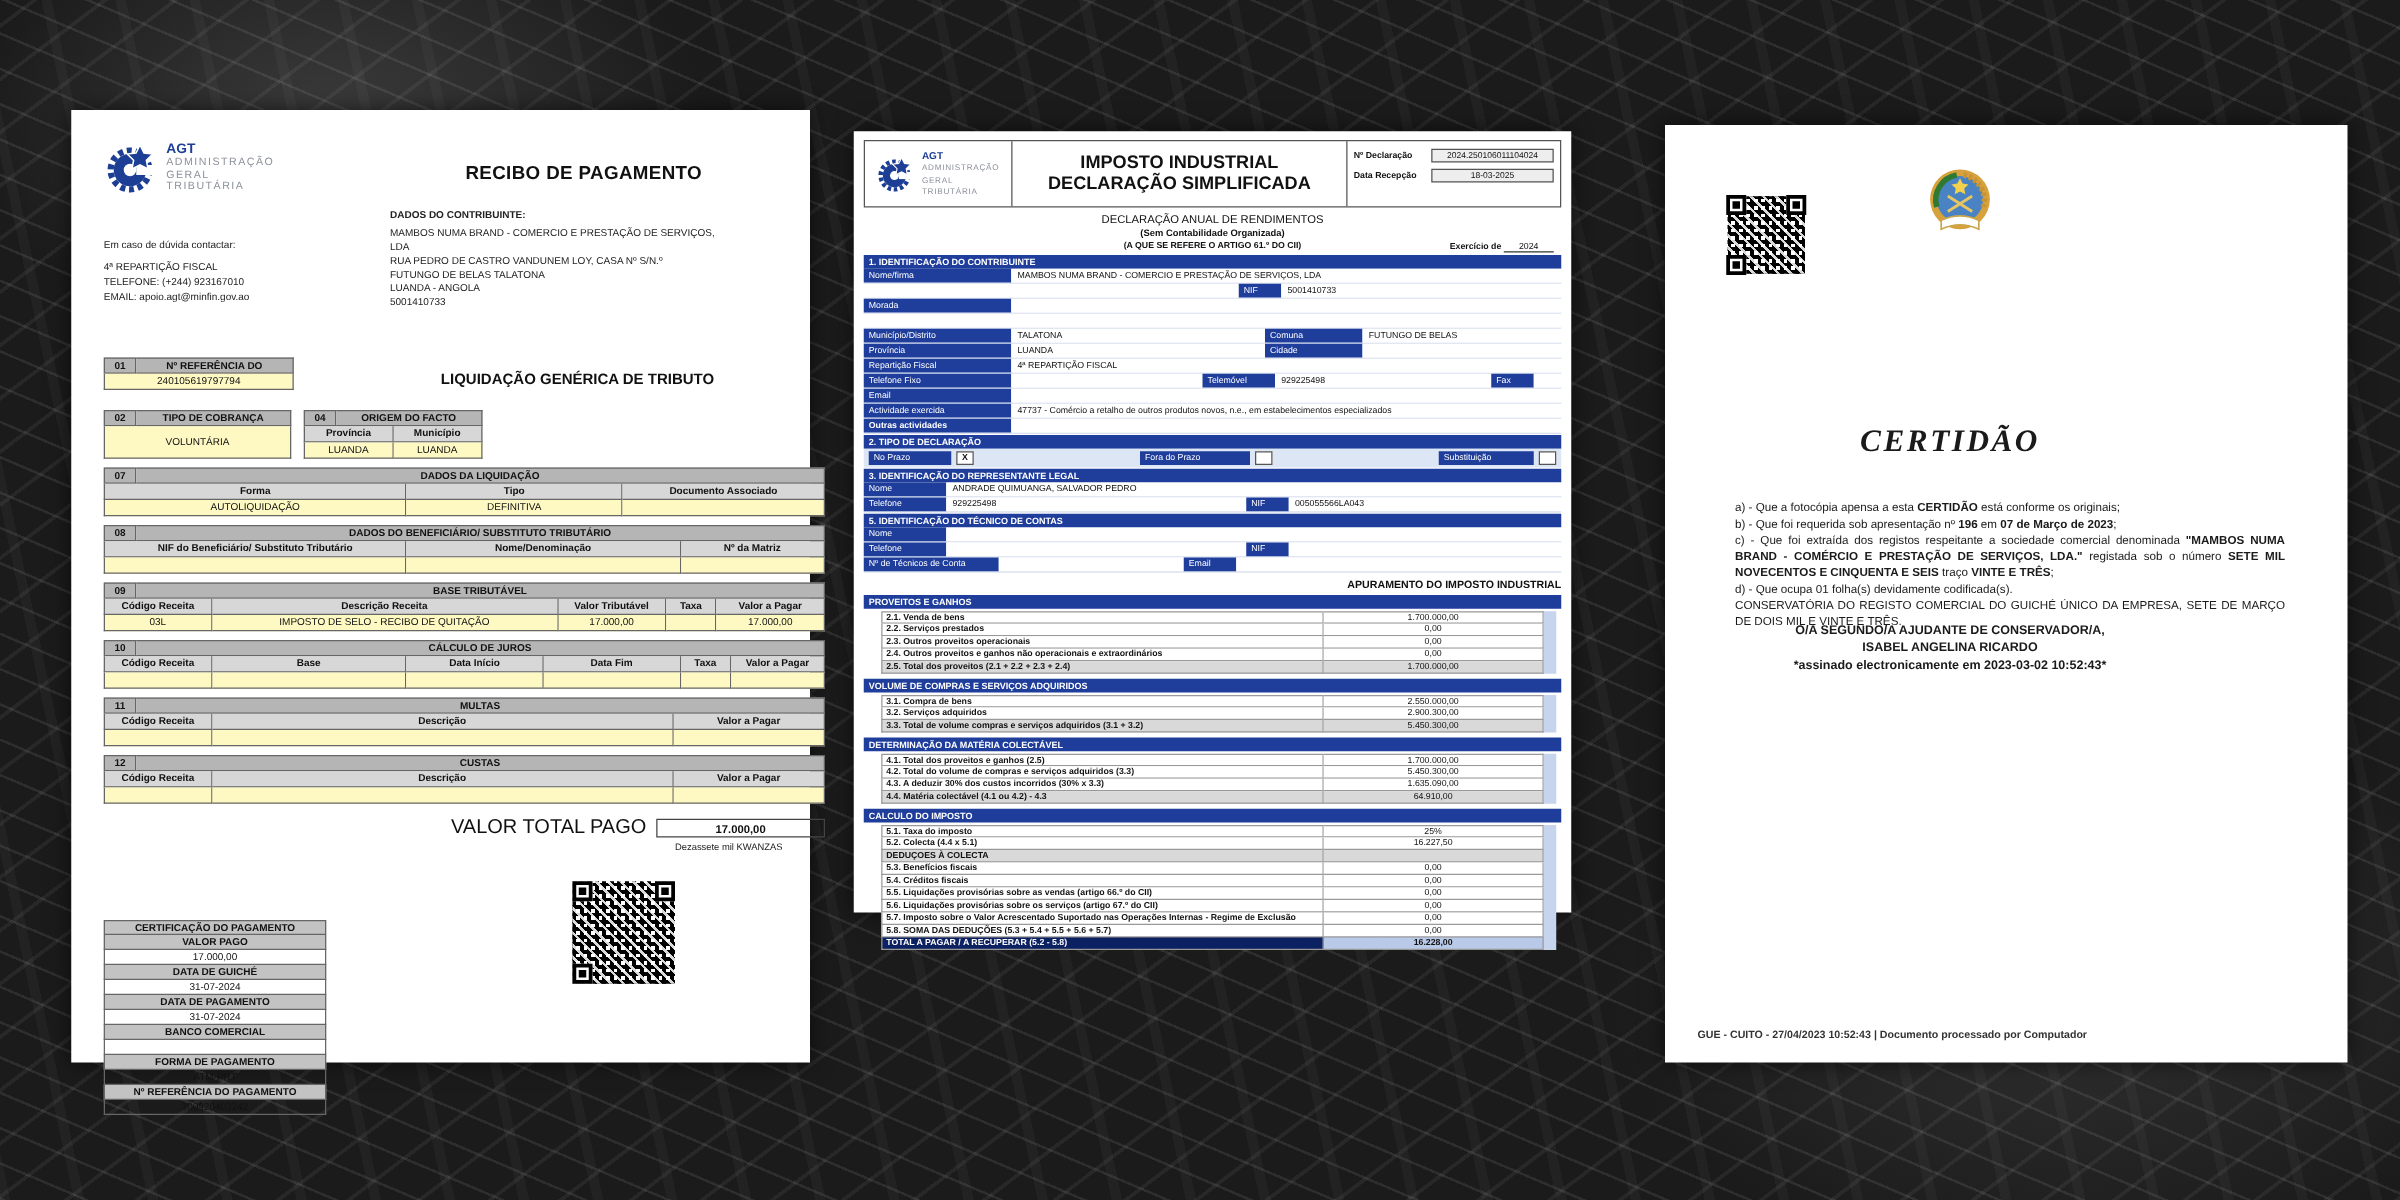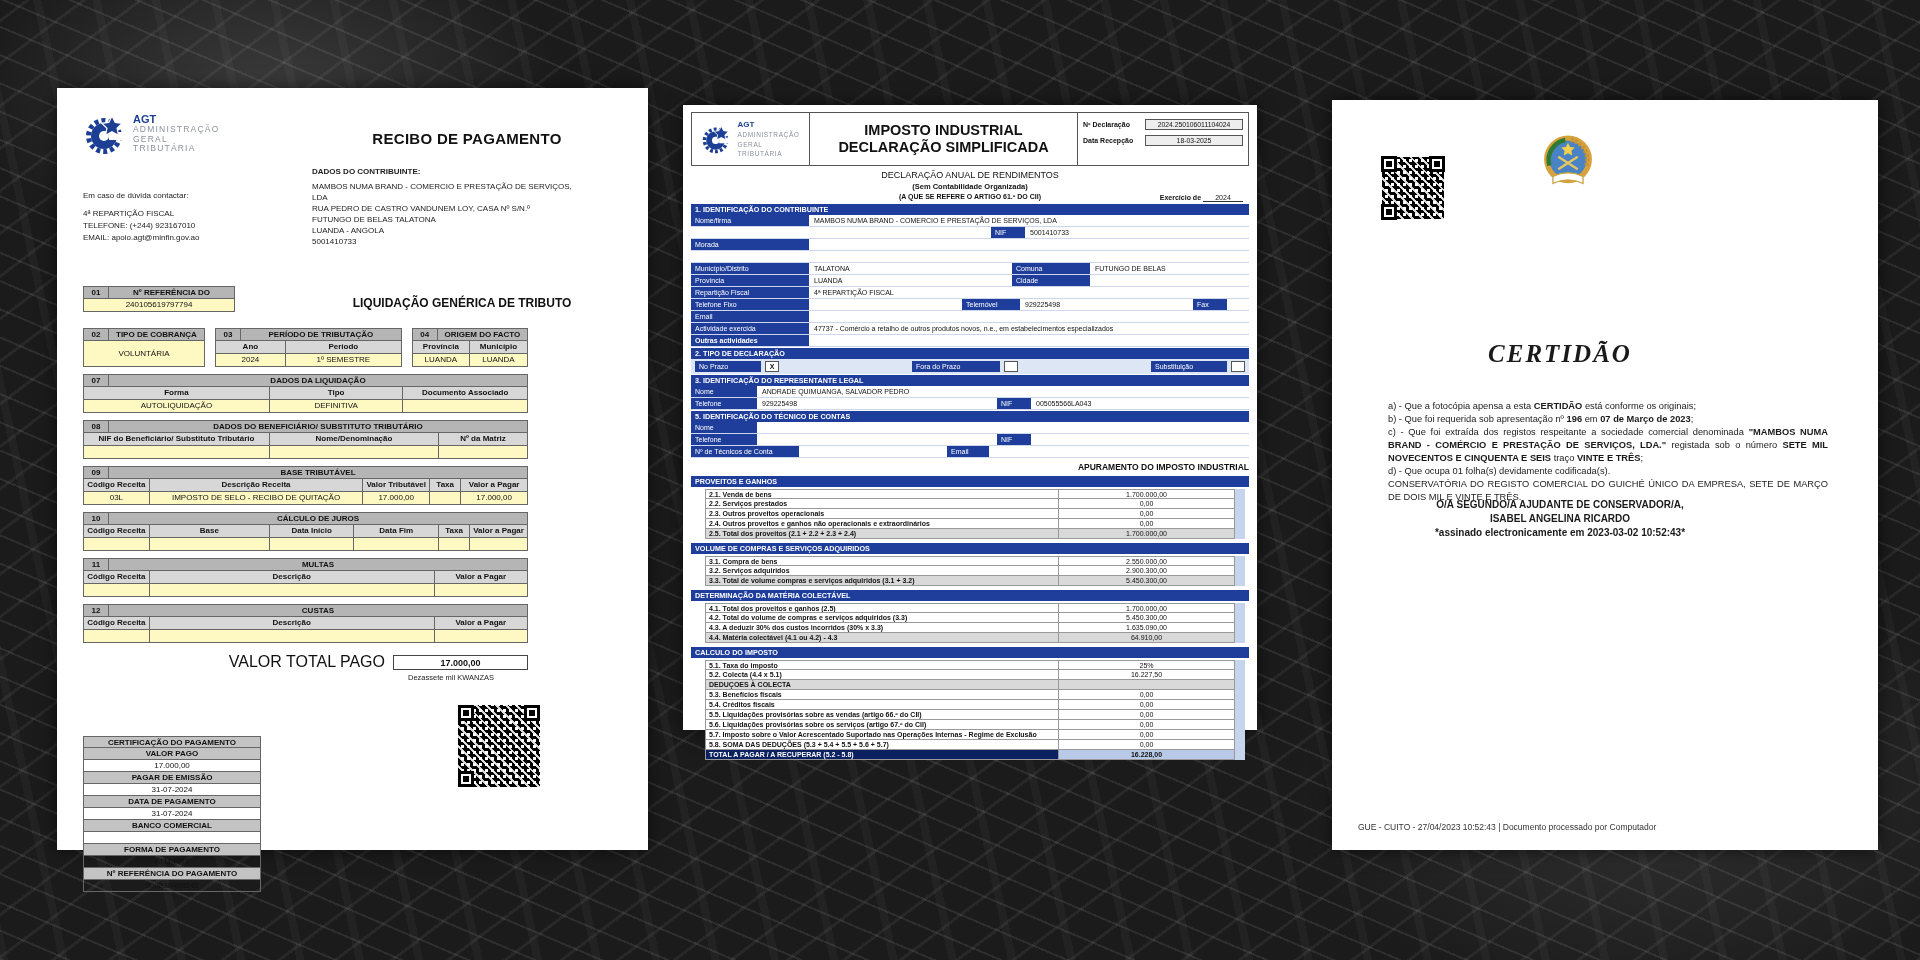--- a/index.html
+++ b/index.html
@@ -26,21 +26,21 @@
 .rp-tax .h{font-weight:bold;margin-bottom:4px;}
 .rp-sub{left:240px;top:208px;width:330px;text-align:center;font-weight:bold;font-size:12px;}
 .g-hd{display:flex;height:13px;line-height:12px;font-weight:bold;}
 .g-num{width:26px;background:#b5b5b5;border:1px solid #666;text-align:center;}
 .g-ttl{flex:1;background:#b5b5b5;border:1px solid #666;border-left:none;text-align:center;}
 .g-row{display:flex;height:13px;line-height:12px;}
 .g-c{border:1px solid #666;border-top:none;text-align:center;white-space:nowrap;overflow:hidden;background:#fef9c3;}
 .g-c.h{background:#d7d7d7;font-weight:bold;}
 .g-c+.g-c{border-left:none;}
 .rp-sec01{left:26px;top:198px;width:152px;}
-.rp-flow{left:26px;top:240px;width:445px;}
+.rp-flow{left:26px;top:240px;width:577px;}
 .secrow{display:flex;gap:10px;margin-bottom:7px;}
 .sec{margin-bottom:7px;}
 .rp-totalrow{display:flex;justify-content:flex-end;align-items:center;margin:10px 0 2px;}
 .rp-totalrow .lbl{font-weight:normal;font-size:16px;margin-right:8px;}
 .rp-totalrow .box{width:135px;height:15px;border:1px solid #444;font-weight:bold;text-align:center;line-height:14px;font-size:9px;}
 .rp-words{text-align:right;margin-right:34px;font-size:7.5px;color:#222;}
 .rp-cert{left:26px;top:648px;width:178px;}
 .c-row{height:12px;line-height:11px;border:1px solid #666;border-top:none;text-align:center;overflow:hidden;}
 .c-row.f{border-top:1px solid #666;}
 .c-row.g{background:#c3c3c3;font-weight:bold;}
@@ -94,21 +94,21 @@
 .a-row.fin .a-v{background:#b9c9e8;font-weight:bold;}
 
 
 .ct{left:1332px;top:100px;width:546px;height:750px;color:#1a1a1a;}
 .ct-head{left:0;top:160px;width:456px;text-align:center;font-size:9px;line-height:12px;}
 .ct-title{left:0;top:240px;width:456px;text-align:center;font-size:25px;font-weight:bold;font-style:italic;letter-spacing:2px;font-family:"Liberation Serif",serif;}
 .ct-body{left:56px;top:300px;width:440px;font-size:9.3px;line-height:13px;text-align:justify;}
 .ct-body p{margin:0;}
 .b{font-weight:bold;}
 .ct-sign{left:0;top:398px;width:456px;text-align:center;font-weight:bold;font-size:10px;line-height:14px;}
-.ct-foot{left:26px;top:722px;font-size:8.5px;color:#333;}
+.ct-foot{left:26px;top:722px;font-size:8.5px;color:#333;font-weight:bold;}
 .emblem{left:205px;top:30px;}
 </style>
 </head>
 <body>
 
 <div class="texture"></div>
 
 <div class="doc rp">
   <div class="abs rp-logo agtlogo">
     <svg width="42" height="52" viewBox="0 0 42 52">
@@ -159,34 +159,20 @@
     <div class="secrow">
       <div style="width:150px">
         <div class="g-hd">
             <div class="g-num">02</div>
             <div class="g-ttl">TIPO DE COBRANÇA</div>
           </div>
         <div class="g-row" style="height:26px">
             <div class="g-c" style="flex:1;line-height:25px">VOLUNTÁRIA</div>
           </div>
       </div>
-      <div style="width:230px">
-        <div class="g-hd">
-            <div class="g-num">03</div>
-            <div class="g-ttl">PERÍODO DE TRIBUTAÇÃO</div>
-          </div>
-        <div class="g-row">
-            <div class="g-c h" style="width:38%">Ano</div>
-            <div class="g-c h" style="width:62%">Período</div>
-          </div>
-        <div class="g-row">
-            <div class="g-c" style="width:38%">2024</div>
-            <div class="g-c" style="width:62%">1º SEMESTRE</div>
-          </div>
-      </div>
       <div style="width:143px">
         <div class="g-hd">
             <div class="g-num">04</div>
             <div class="g-ttl">ORIGEM DO FACTO TRIBUTÁRIO</div>
           </div>
         <div class="g-row">
             <div class="g-c h" style="width:50%">Província</div>
             <div class="g-c h" style="width:50%">Município</div>
           </div>
         <div class="g-row">
@@ -312,21 +298,21 @@
       <span class="lbl">VALOR TOTAL PAGO</span>
       <span class="box">17.000,00</span>
     </div>
     <div class="rp-words">Dezassete mil KWANZAS</div>
   </div>
 
   <div class="abs rp-cert">
     <div class="c-row f g">CERTIFICAÇÃO DO PAGAMENTO</div>
     <div class="c-row g">VALOR PAGO</div>
     <div class="c-row">17.000,00</div>
-    <div class="c-row g">PAGAR DE EMISSÃO</div>
+    <div class="c-row g">DATA DE GUICHÉ</div>
     <div class="c-row">31-07-2024</div>
     <div class="c-row g">DATA DE PAGAMENTO</div>
     <div class="c-row">31-07-2024</div>
     <div class="c-row g">BANCO COMERCIAL</div>
     <div class="c-row"></div>
     <div class="c-row g">FORMA DE PAGAMENTO</div>
     <div class="c-row">ATM-PRT</div>
     <div class="c-row g">Nº REFERÊNCIA DO PAGAMENTO</div>
     <div class="c-row">300920403242</div>
   </div>

